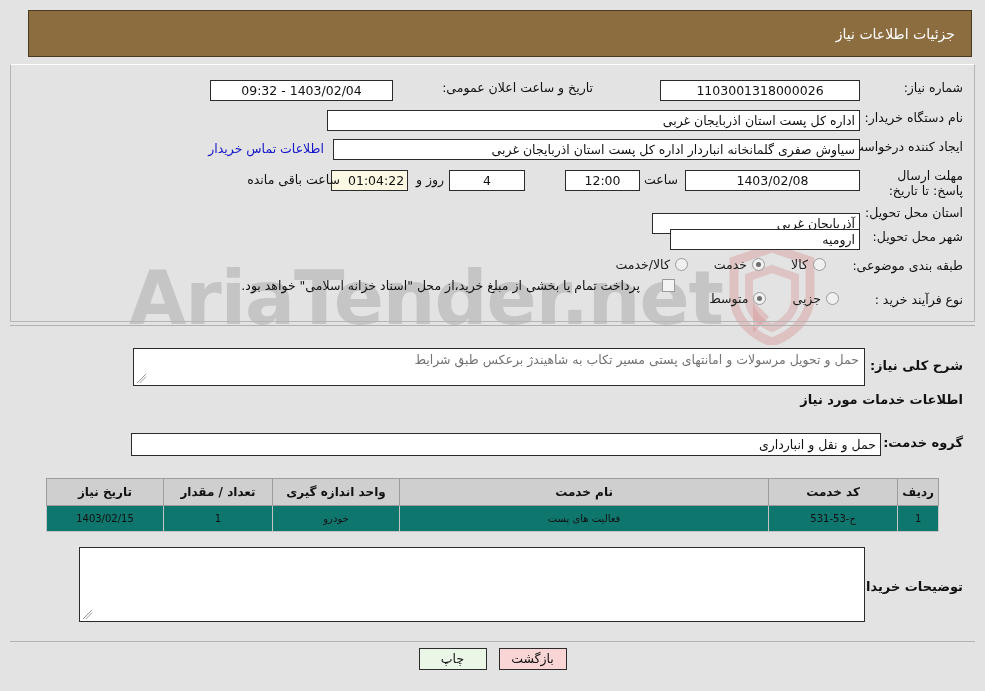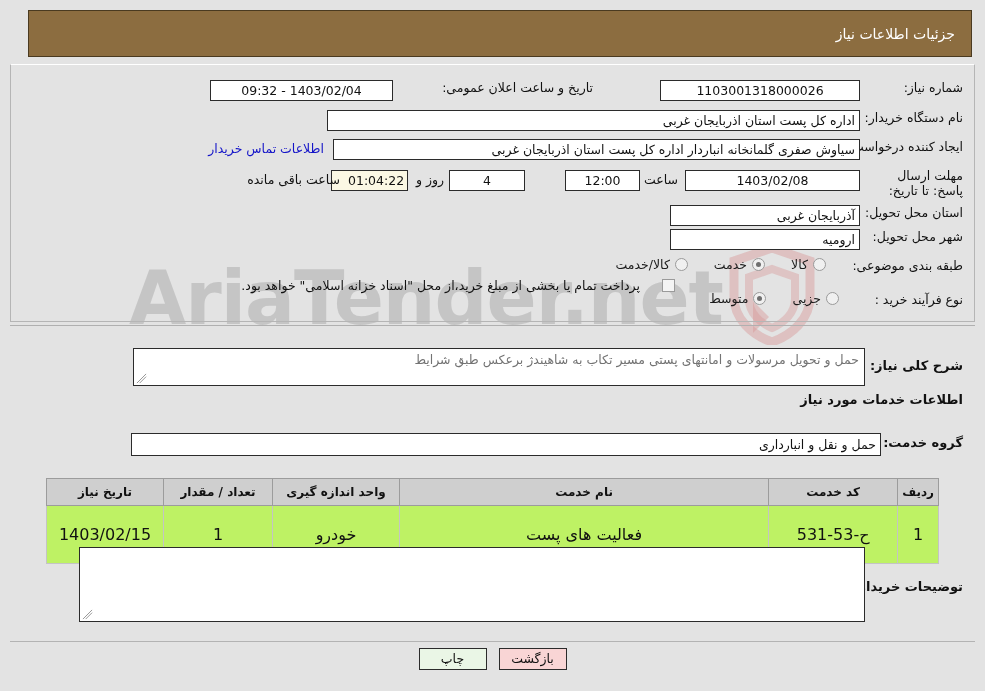--- a/index.html
+++ b/index.html
@@ -218,27 +218,27 @@
   #svc-table th {
     background: #cfcfcf;
     border: 1px solid #9c9c9c;
     font-weight: bold;
     font-size: 12px;
     height: 26px;
     color: #111;
     padding: 0 4px;
   }
   #svc-table td {
-    background: #bef264;
+    background: #0f766e;
     border: 1px solid #c4c4c4;
     height: 25px;
     text-align: center;
-    font-size: 16px;
-    color: #111;
-    padding: 16px 4px;
+    font-size: 10px;
+    color: #111;
+    padding: 0 4px;
   }
   #svc-table td.ltr { direction: ltr; }
 
   
   #btn-bar {
     position: absolute;
     left: 0;
     top: 648px;
     width: 985px;
     display: flex;
@@ -320,21 +320,21 @@
 <span class="lbl" style="position:absolute; top:172px; right:307px; z-index:11;">ساعت</span>
 <div class="field num" style="position:absolute; top:170px; right:345px; width:75px; z-index:11;">12:00</div>
 <div class="field num" style="position:absolute; top:170px; right:460px; width:76px; z-index:11;">4</div>
 <span class="lbl" style="position:absolute; top:172px; right:541px; z-index:11;">روز و</span>
 <div class="field countdown" style="position:absolute; top:170px; right:577px; width:77px; z-index:11;padding-left:16px;">01:04:22</div>
 <span class="lbl" style="position:absolute; top:172px; right:645px; z-index:11;">ساعت باقی مانده</span>
 
 <div class="row" style="top:205px; right:22px; z-index:11;">
   <span class="lbl">استان محل تحویل:</span>
 </div>
-<div class="field right" style="position:absolute; top:205px; right:125px; width:190px; z-index:11;">آذربایجان غربی</div>
+<div class="field right" style="position:absolute; top:213px; right:125px; width:208px; z-index:11;">آذربایجان غربی</div>
 
 <div class="row" style="top:229px; right:22px; z-index:11;">
   <span class="lbl">شهر محل تحویل:</span>
 </div>
 <div class="field right" style="position:absolute; top:229px; right:125px; width:190px; z-index:11;">ارومیه</div>
 
 <div class="row" style="top:258px; right:22px; z-index:11;">
   <span class="lbl">طبقه بندی موضوعی:</span>
 </div>
 <div class="row" id="category-options" style="top:257px; right:133px; z-index:11;">

